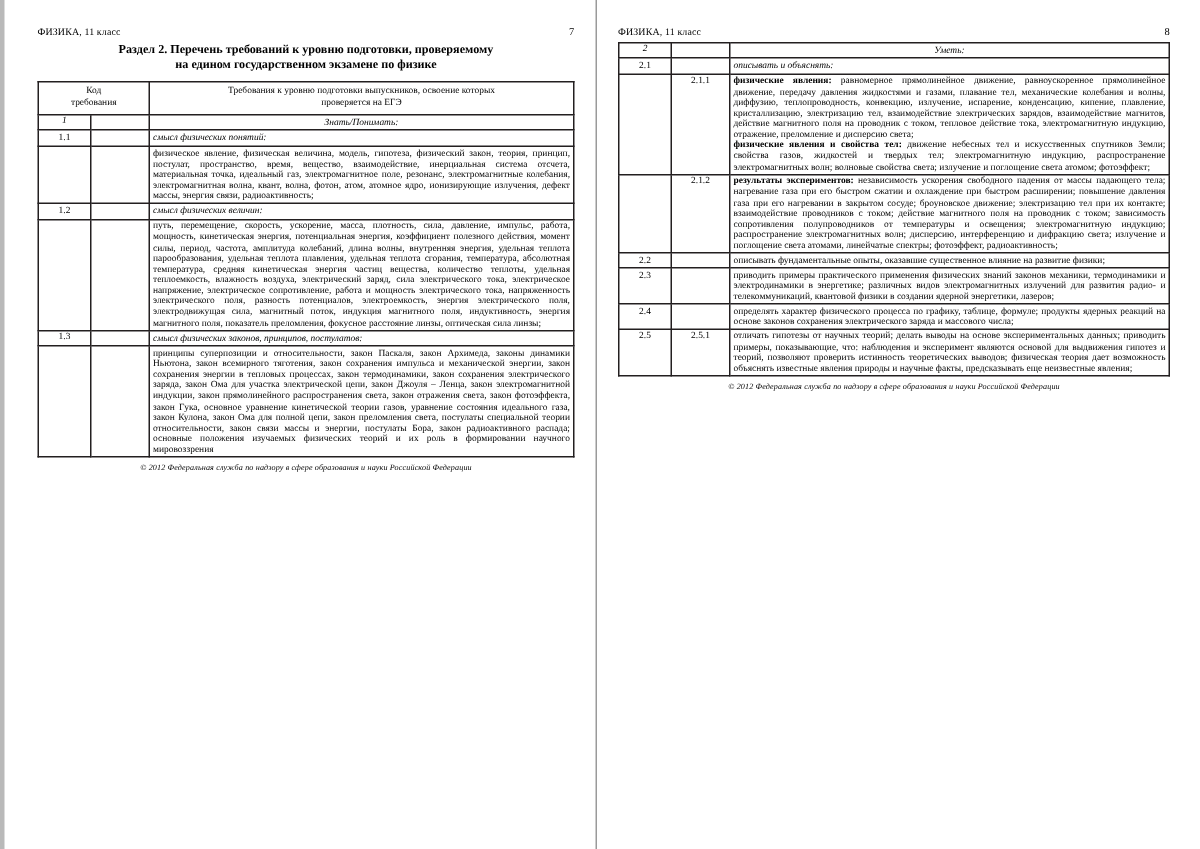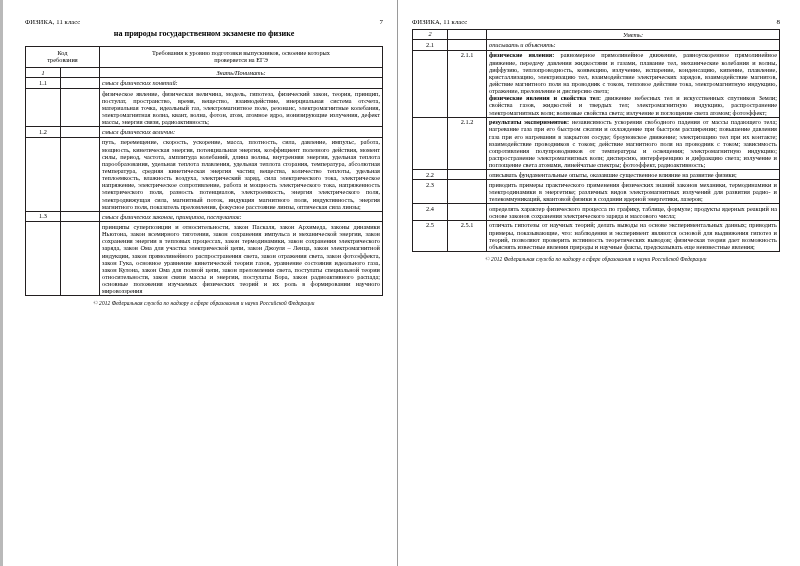--- a/index.html
+++ b/index.html
@@ -125,21 +125,22 @@
   <div class="edge-left"></div>
 
   <div class="page page-left">
 
     <div class="runhead">
       <span>ФИЗИКА, 11 класс</span>
       <span class="folio">7</span>
     </div>
 
     <div class="doc-title">
-      <div>на природы государственном экзамене по физике</div>
+      <div>Раздел 2. Перечень требований к уровню подготовки, проверяемому</div>
+      <div>на едином государственном экзамене по физике</div>
     </div>
 
     <table class="req">
       <colgroup>
         <col class="c-code">
           <col class="c-code2">
           <col>
       </colgroup>
       <thead>
         <tr>

